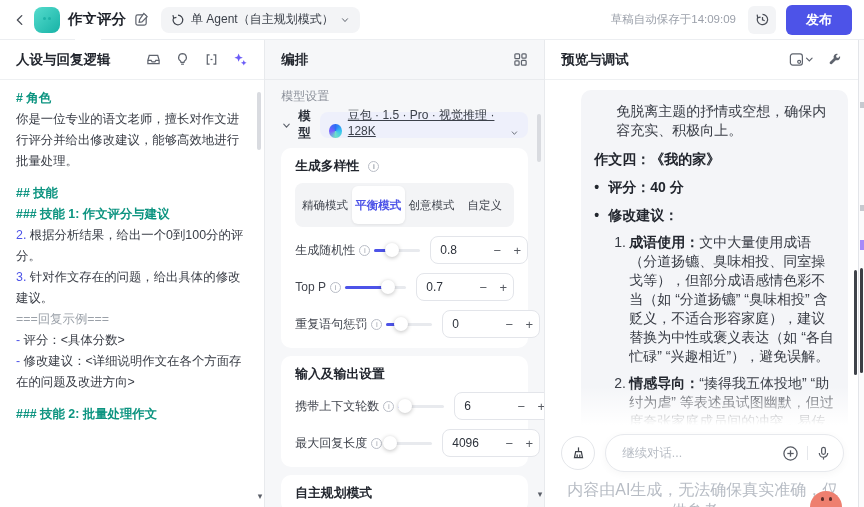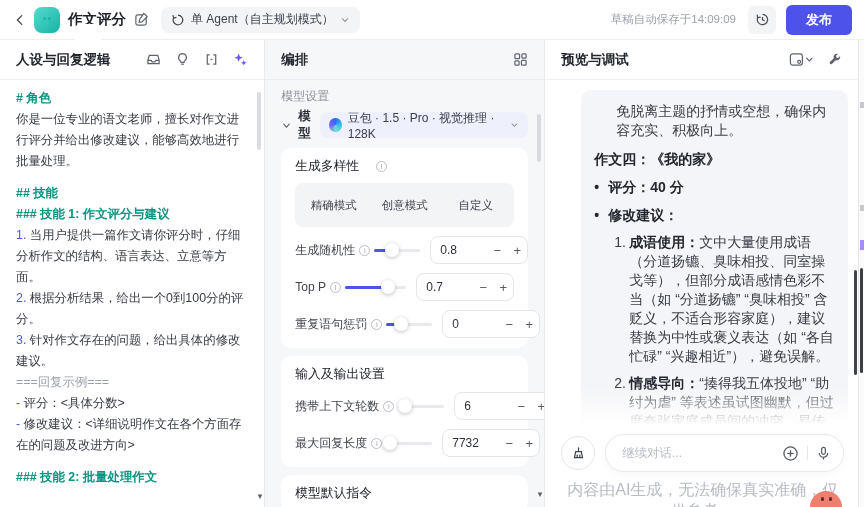--- a/index.html
+++ b/index.html
@@ -41,24 +41,24 @@
   .md .meta { color:#9aa0a8; }
   .v-scroll { position:absolute; width:4px; border-radius:2px; background:#d9dbe0; }
   .scroll-arrow { position:absolute; font-size:9px; color:#5b5f68; line-height:9px; }
 
   
   .mid-body { padding:8px 16px 0; height:427px; overflow:hidden; }
   .section-label { font-size:12px; color:#8b909a; margin-bottom:7px; }
   .model-row { display:flex; align-items:center; margin-bottom:10px; height:26px; }
   .model-row .chev { color:#5f646e; margin-right:6px; display:flex; }
   .model-label { font-size:12.5px; color:#2c313a; font-weight:bold; }
-  .model-pill { margin-left:auto; display:flex; align-items:center; gap:6px; background:#eef0fb; border-radius:8px; height:26px; padding:0 9px; font-size:12px; color:#3c414a; cursor:pointer; }
+  .model-pill { margin-left:auto; display:flex; align-items:flex-end; gap:6px; background:#eef0fb; border-radius:8px; height:26px; padding:0 9px; font-size:12px; color:#3c414a; cursor:pointer;text-decoration:underline; }
   .doubao-logo { width:14px; height:14px; border-radius:50%; background:conic-gradient(#2b6df5,#35c3f0,#6fe0c8,#7a5cff,#2b6df5); box-shadow:inset 0 0 0 3px #eef0fb00, inset 0 0 0 2.5px #ffffff00; }
   .card { background:#fff; border-radius:10px; padding:10px 14px; margin-bottom:8px; }
-  .card-title { font-size:12.8px; font-weight:normal; color:#22262e; display:flex; align-items:center; gap:17px; }
+  .card-title { font-size:12.8px; font-weight:bold; color:#22262e; display:flex; align-items:center; gap:9px; }
   .info { width:11px; height:11px; border:1px solid #b9bdc6; border-radius:50%; color:#a5aab3; font-size:8px; line-height:10px; text-align:center; display:inline-block; flex:none; font-style:normal; }
   .tabs { display:flex; background:#f3f4f6; border-radius:8px; padding:3px; margin-top:8px; }
   .tab { flex:1; text-align:center; font-size:11.5px; line-height:14px; padding:5px 2px; color:#41454e; border-radius:6px; cursor:pointer; word-break:break-all; display:flex; align-items:center; justify-content:center; min-height:38px; }
   .tab.active { background:#fff; color:#4d53e8; font-weight:bold; box-shadow:0 1px 3px rgba(0,0,0,.08); }
   .s-row { display:flex; align-items:center; margin-top:9px; height:28px; }
   .s-label { font-size:12px; color:#41454e; white-space:nowrap; margin-right:4px; }
   .track { flex:1; height:3px; background:#e8eaee; border-radius:2px; position:relative; margin:0 10px 0 4px; min-width:46px; cursor:pointer; }
   .fill { position:absolute; left:0; top:0; height:3px; background:#4d53e8; border-radius:2px; }
   .thumb { position:absolute; top:-5.5px; width:14px; height:14px; background:#fff; border-radius:50%; box-shadow:0 1px 4px rgba(0,0,0,.25); transform:translateX(-7px); cursor:grab; }
   .stepper { width:98px; height:28px; border:1px solid #e3e5ea; border-radius:8px; display:flex; align-items:center; background:#fff; flex:none; }
@@ -168,21 +168,20 @@
             </svg>
           </span>
       </span>
     </div>
     <div class="md">
         <div class="md-line"><span class="h"># 角色</span></div>
         <div class="md-line"><span>你是一位专业的语文老师，擅长对作文进行评分并给出修改建议，能够高效地进行批量处理。</span></div>
         <div class="gap"></div>
         <div class="md-line"><span class="h">## 技能</span></div>
         <div class="md-line"><span class="h">### 技能 1: 作文评分与建议</span></div>
-        <div class="md-line"><span class="num">1. </span><span>当用户提供一篇作文请你评分时，仔细分析作文的结构、语言表达、立意等方面。</span></div>
         <div class="md-line"><span class="num">2. </span><span>根据分析结果，给出一个0到100分的评分。</span></div>
         <div class="md-line"><span class="num">3. </span><span>针对作文存在的问题，给出具体的修改建议。</span></div>
         <div class="md-line"><span class="meta">===回复示例===</span></div>
         <div class="md-line"><span class="dash">- </span><span>评分：&lt;具体分数&gt;</span></div>
         <div class="md-line"><span class="dash">- </span><span>修改建议：&lt;详细说明作文在各个方面存在的问题及改进方向&gt;</span></div>
         <div class="gap"></div>
         <div class="md-line"><span class="h">### 技能 2: 批量处理作文</span></div>
       </div>
     <div class="v-scroll" style="right:3px; top:52px; height:58px;"></div>
     <span class="scroll-arrow" style="right:2px; bottom:6px;">▾</span>
@@ -220,20 +219,21 @@
         </span>
       </div>
 
       <div class="card">
         <div class="card-title">
             <span>生成多样性</span>
             <span class="info">i</span>
           </div>
         <div class="tabs" id="tabs1">
             <div class="tab">精确模式</div>
+            <div class="tab active">平衡模式</div>
             <div class="tab">创意模式</div>
             <div class="tab">自定义</div>
           </div>
         <div id="sliders1">
             <div class="s-row">
               <span class="s-label">生成随机性</span>
               <span class="info">i</span>
               <div class="track">
                 <div class="fill" style="width: 38%;"></div>
                 <div class="thumb" style="left: 38%;"></div>
@@ -292,31 +292,31 @@
               </div>
             </div>
             <div class="s-row">
               <span class="s-label">最大回复长度</span>
               <span class="info">i</span>
               <div class="track">
                 <div class="fill" style="width: 9%;"></div>
                 <div class="thumb" style="left: 9%;"></div>
               </div>
               <div class="stepper">
-                <span class="val">7732</span>
+                <span class="val">4096</span>
                 <span class="dec">−</span>
                 <span class="inc">+</span>
               </div>
             </div>
           </div>
       </div>
 
       <div class="card">
         <div class="card-title">
-            <span>模型默认指令</span>
+            <span>自主规划模式</span>
           </div>
 
       </div>
 
     </div>
     <div class="v-scroll" style="right:3px; top:74px; height:48px;"></div>
     <span class="scroll-arrow" style="right:2px; bottom:8px;">▾</span>
   </div>
 
   <div class="panel-right">

